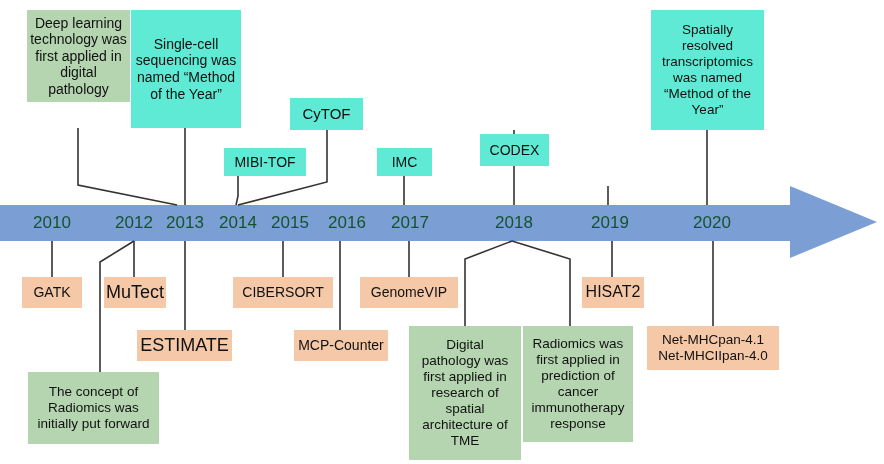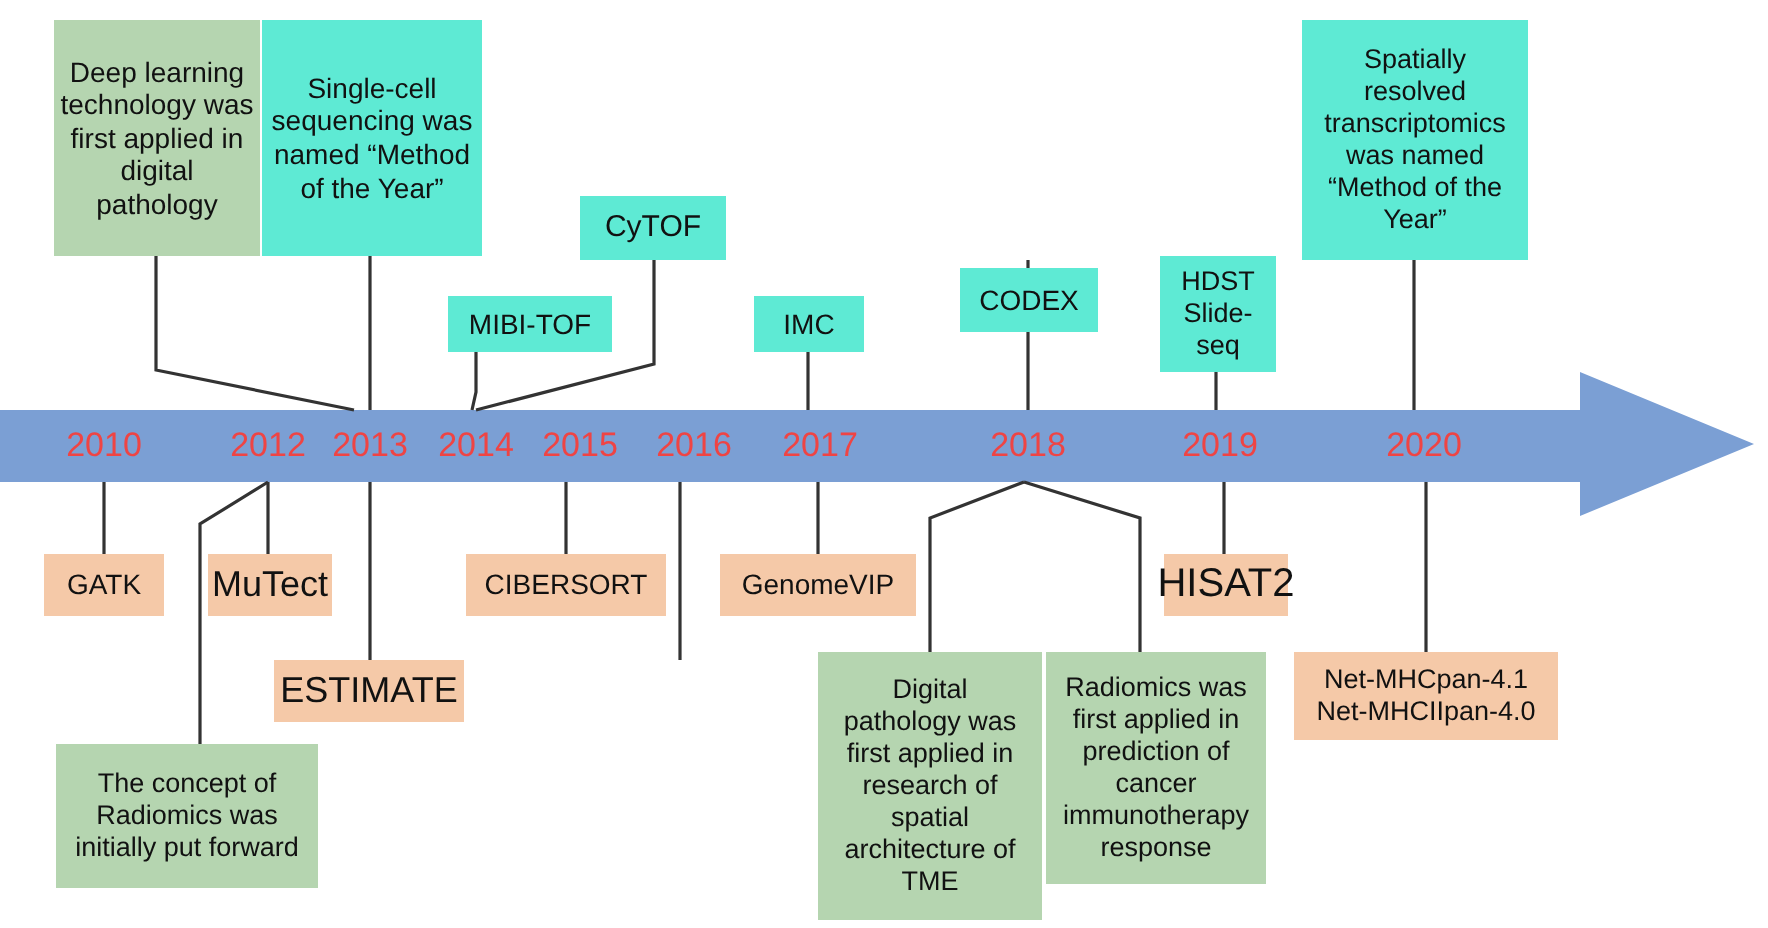--- a/index.html
+++ b/index.html
@@ -40,21 +40,21 @@
     color: #111111;
     line-height: 1.18;
     white-space: pre-line;
     padding: 2px 3px;
   }
   .node.green { background: #b5d5b0; }
   .node.grey  { background: #5eead4; }
   .node.orange{ background: #f5c9a8; }
   .yearlabel {
     position: absolute;
-    color: #ef4444;
+    color: #14532d;
     font-size: 17px;
     text-align: left;
     white-space: nowrap;
     transform: translateX(-50%);
   }
 </style>
 </head>
 <body>
 
 <div id="canvas">
@@ -99,42 +99,39 @@
       <path d="M512,241 L465,259 L465,326"></path>
 
       <path d="M512,241 L570,259 L570,326"></path>
 
       <path d="M612,241 L612,277"></path>
 
       <path d="M713,241 L713,326"></path>
     </g>
   </svg>
 
-  <div class="node green" style="left:27px; top:10px; width:103px; height:118px; font-size:14px;">Deep learning
+  <div class="node green" style="left:27px; top:10px; width:103px; height:92px; font-size:14px;">Deep learning
 technology was
 first applied in
 digital
 pathology</div>
 
   <div class="node grey" style="left:131px; top:10px; width:110px; height:118px; font-size:14px;">Single-cell
 sequencing was
 named “Method
 of the Year”</div>
 
   <div class="node grey" style="left:196px; top:148px; width:82px; height:28px; font-size:14px;margin-left:28px;">MIBI-TOF</div>
 
   <div class="node grey" style="left:290px; top:98px; width:73px; height:32px; font-size:15px;">CyTOF</div>
 
   <div class="node grey" style="left:377px; top:148px; width:55px; height:28px; font-size:14px;">IMC</div>
 
   <div class="node grey" style="left:480px; top:98px; width:69px; height:32px; font-size:14px;margin-top:36px;">CODEX</div>
 
-  <div class="node grey" style="left:580px; top:128px; width:58px; height:58px; font-size:13.5px;">HDST
-Slide-
-seq</div>
 
   <div class="node grey" style="left:651px; top:10px; width:113px; height:120px; font-size:13.5px;">Spatially
 resolved
 transcriptomics
 was named
 “Method of the
 Year”</div>
 
   <div class="yearlabel" style="left:52px;  top:213px;">2010</div>
   <div class="yearlabel" style="left:134px; top:213px;">2012</div>
@@ -152,36 +149,37 @@
   <div class="node orange" style="left:104px; top:277px; width:62px; height:31px; font-size:18px;">MuTect</div>
 
   <div class="node green" style="left:28px; top:372px; width:131px; height:72px; font-size:13.5px;">The concept of
 Radiomics was
 initially put forward</div>
 
   <div class="node orange" style="left:137px; top:330px; width:95px; height:31px; font-size:18px;">ESTIMATE</div>
 
   <div class="node orange" style="left:233px; top:277px; width:100px; height:31px; font-size:14px;">CIBERSORT</div>
 
+  <div class="node orange" style="left:294px; top:330px; width:94px; height:31px; font-size:14px;">MCP-Counter</div>
 
   <div class="node orange" style="left:360px; top:277px; width:98px; height:31px; font-size:14px;">GenomeVIP</div>
 
   <div class="node green" style="left:409px; top:326px; width:112px; height:134px; font-size:13.5px;">Digital
 pathology was
 first applied in
 research of
 spatial
 architecture of
 TME</div>
 
   <div class="node green" style="left:523px; top:326px; width:110px; height:116px; font-size:13.5px;">Radiomics was
 first applied  in
 prediction of
 cancer
 immunotherapy
 response</div>
 
-  <div class="node orange" style="left:582px; top:277px; width:62px; height:31px; font-size:20px;">HISAT2</div>
+  <div class="node orange" style="left:582px; top:277px; width:62px; height:31px; font-size:16px;">HISAT2</div>
 
   <div class="node orange" style="left:647px; top:326px; width:132px; height:44px; font-size:13.5px;">Net-MHCpan-4.1
 Net-MHCIIpan-4.0</div>
 
 </div>
 
 </body></html>

